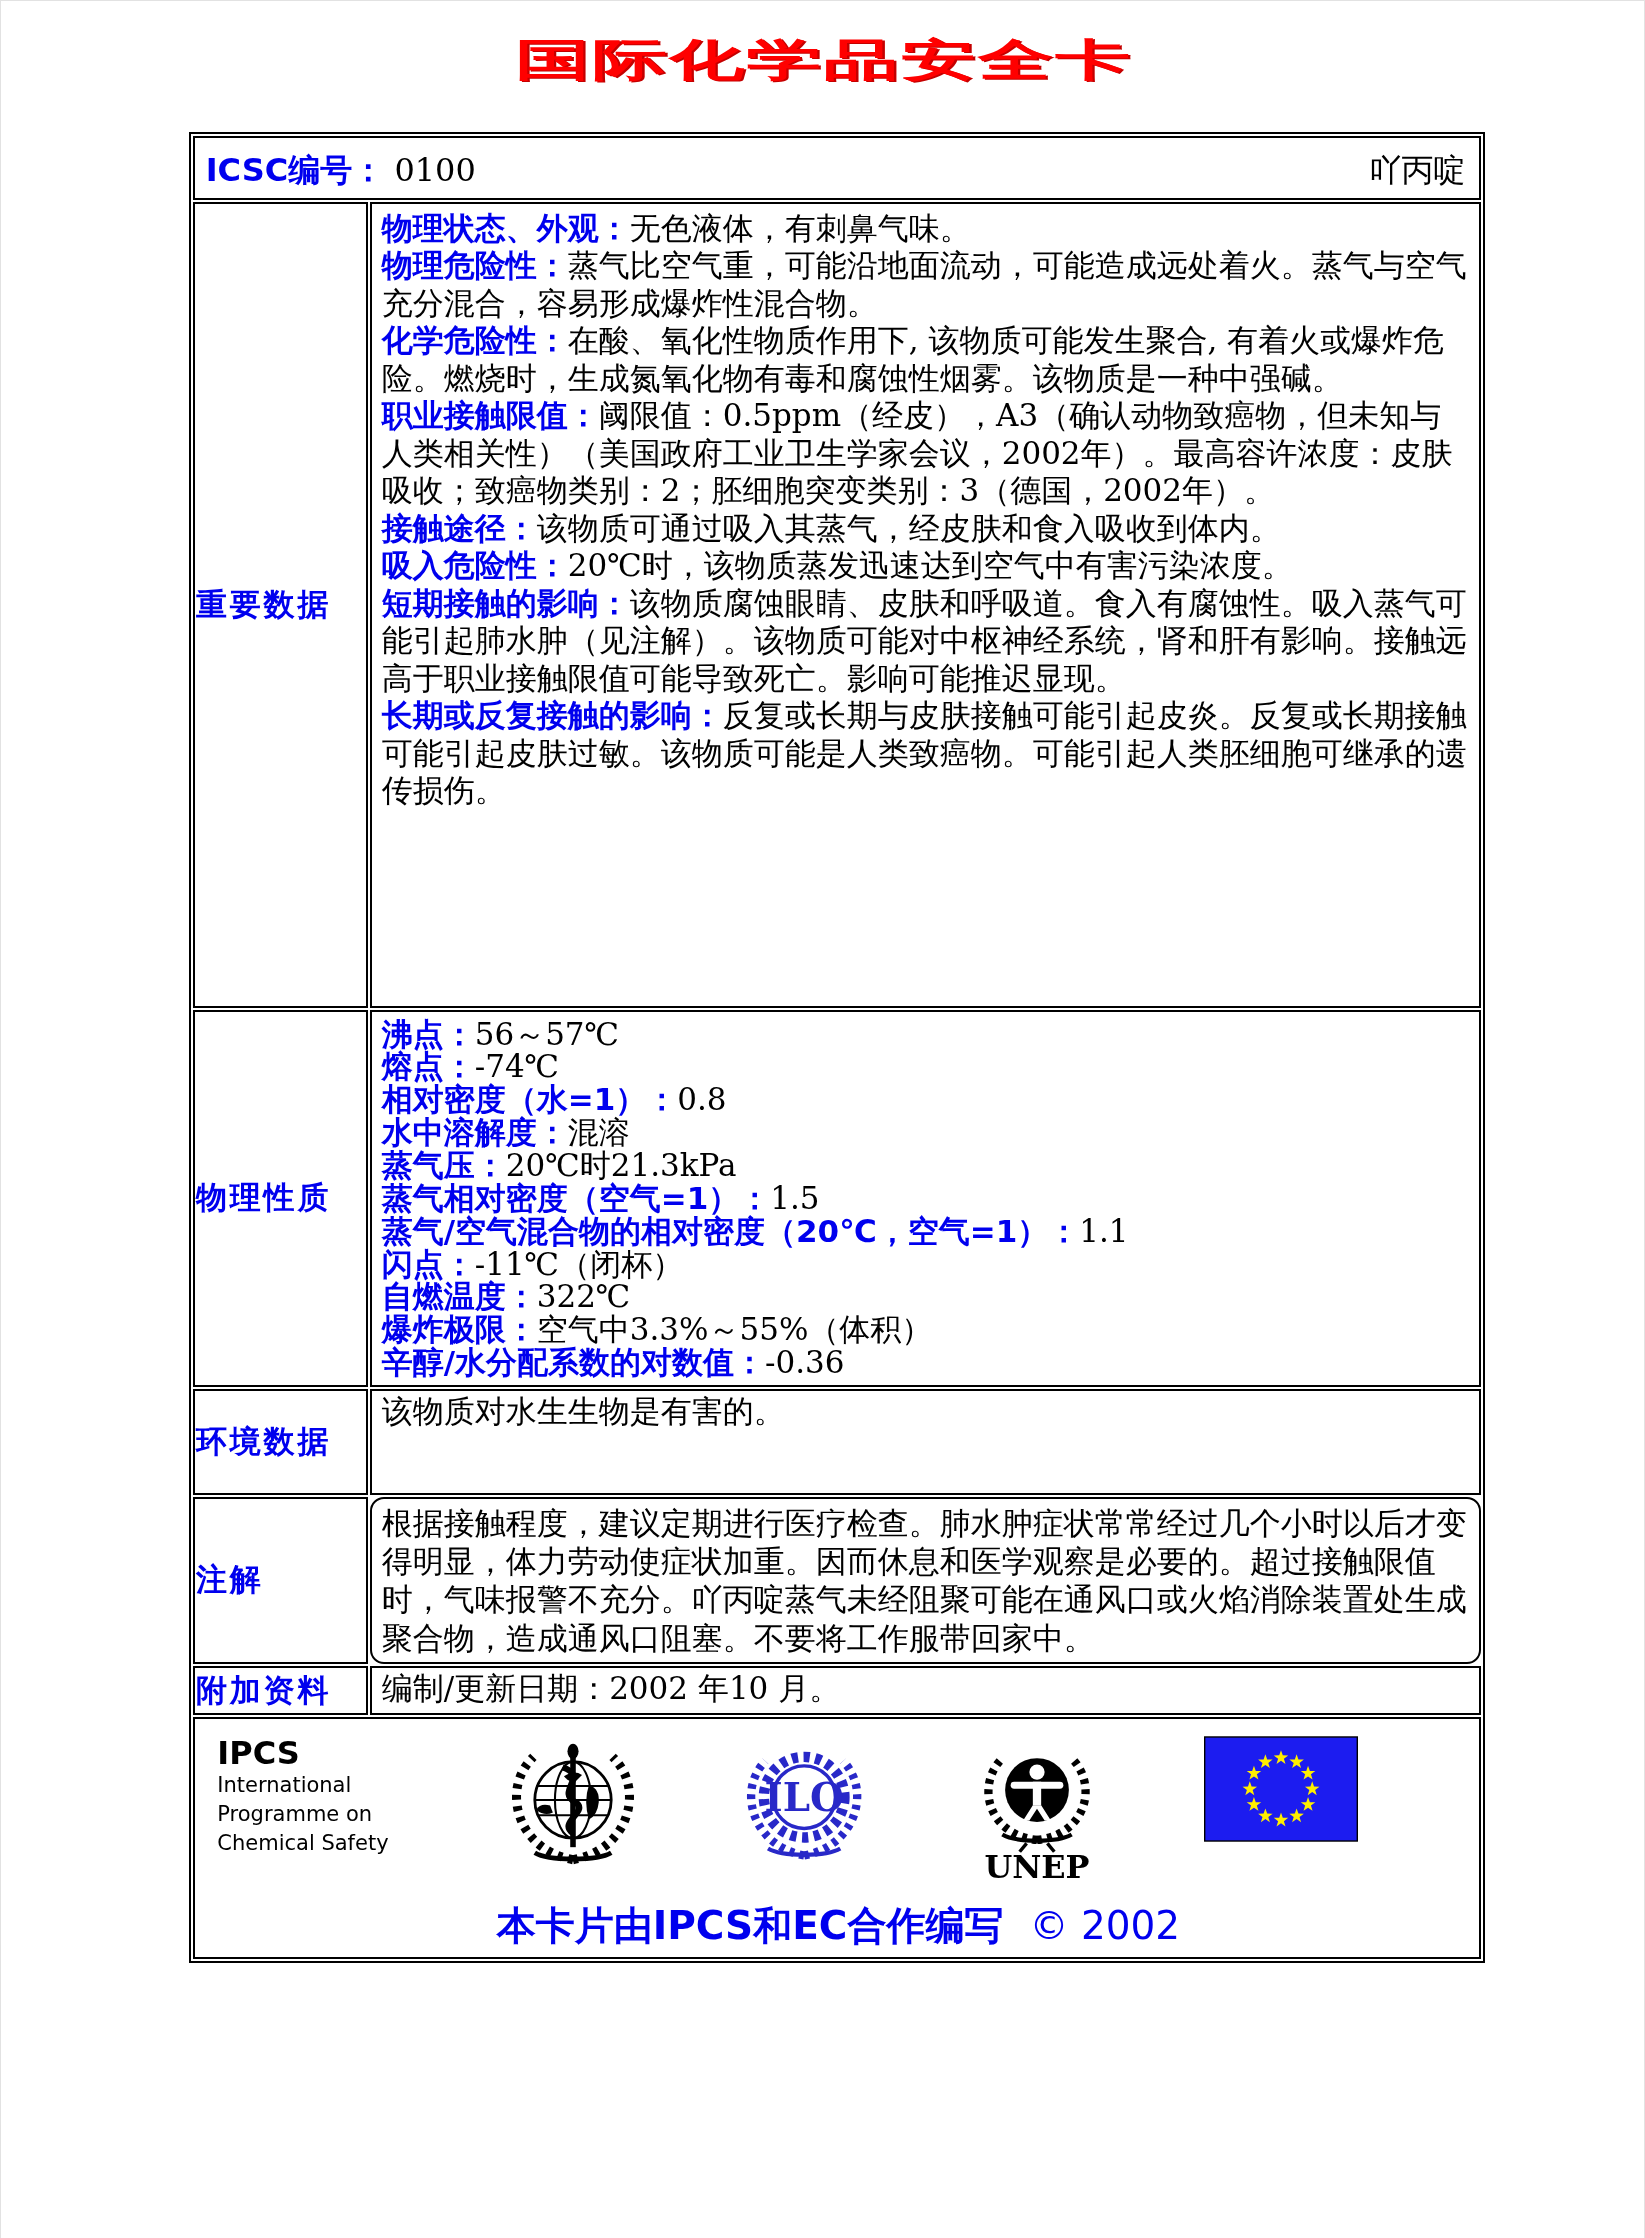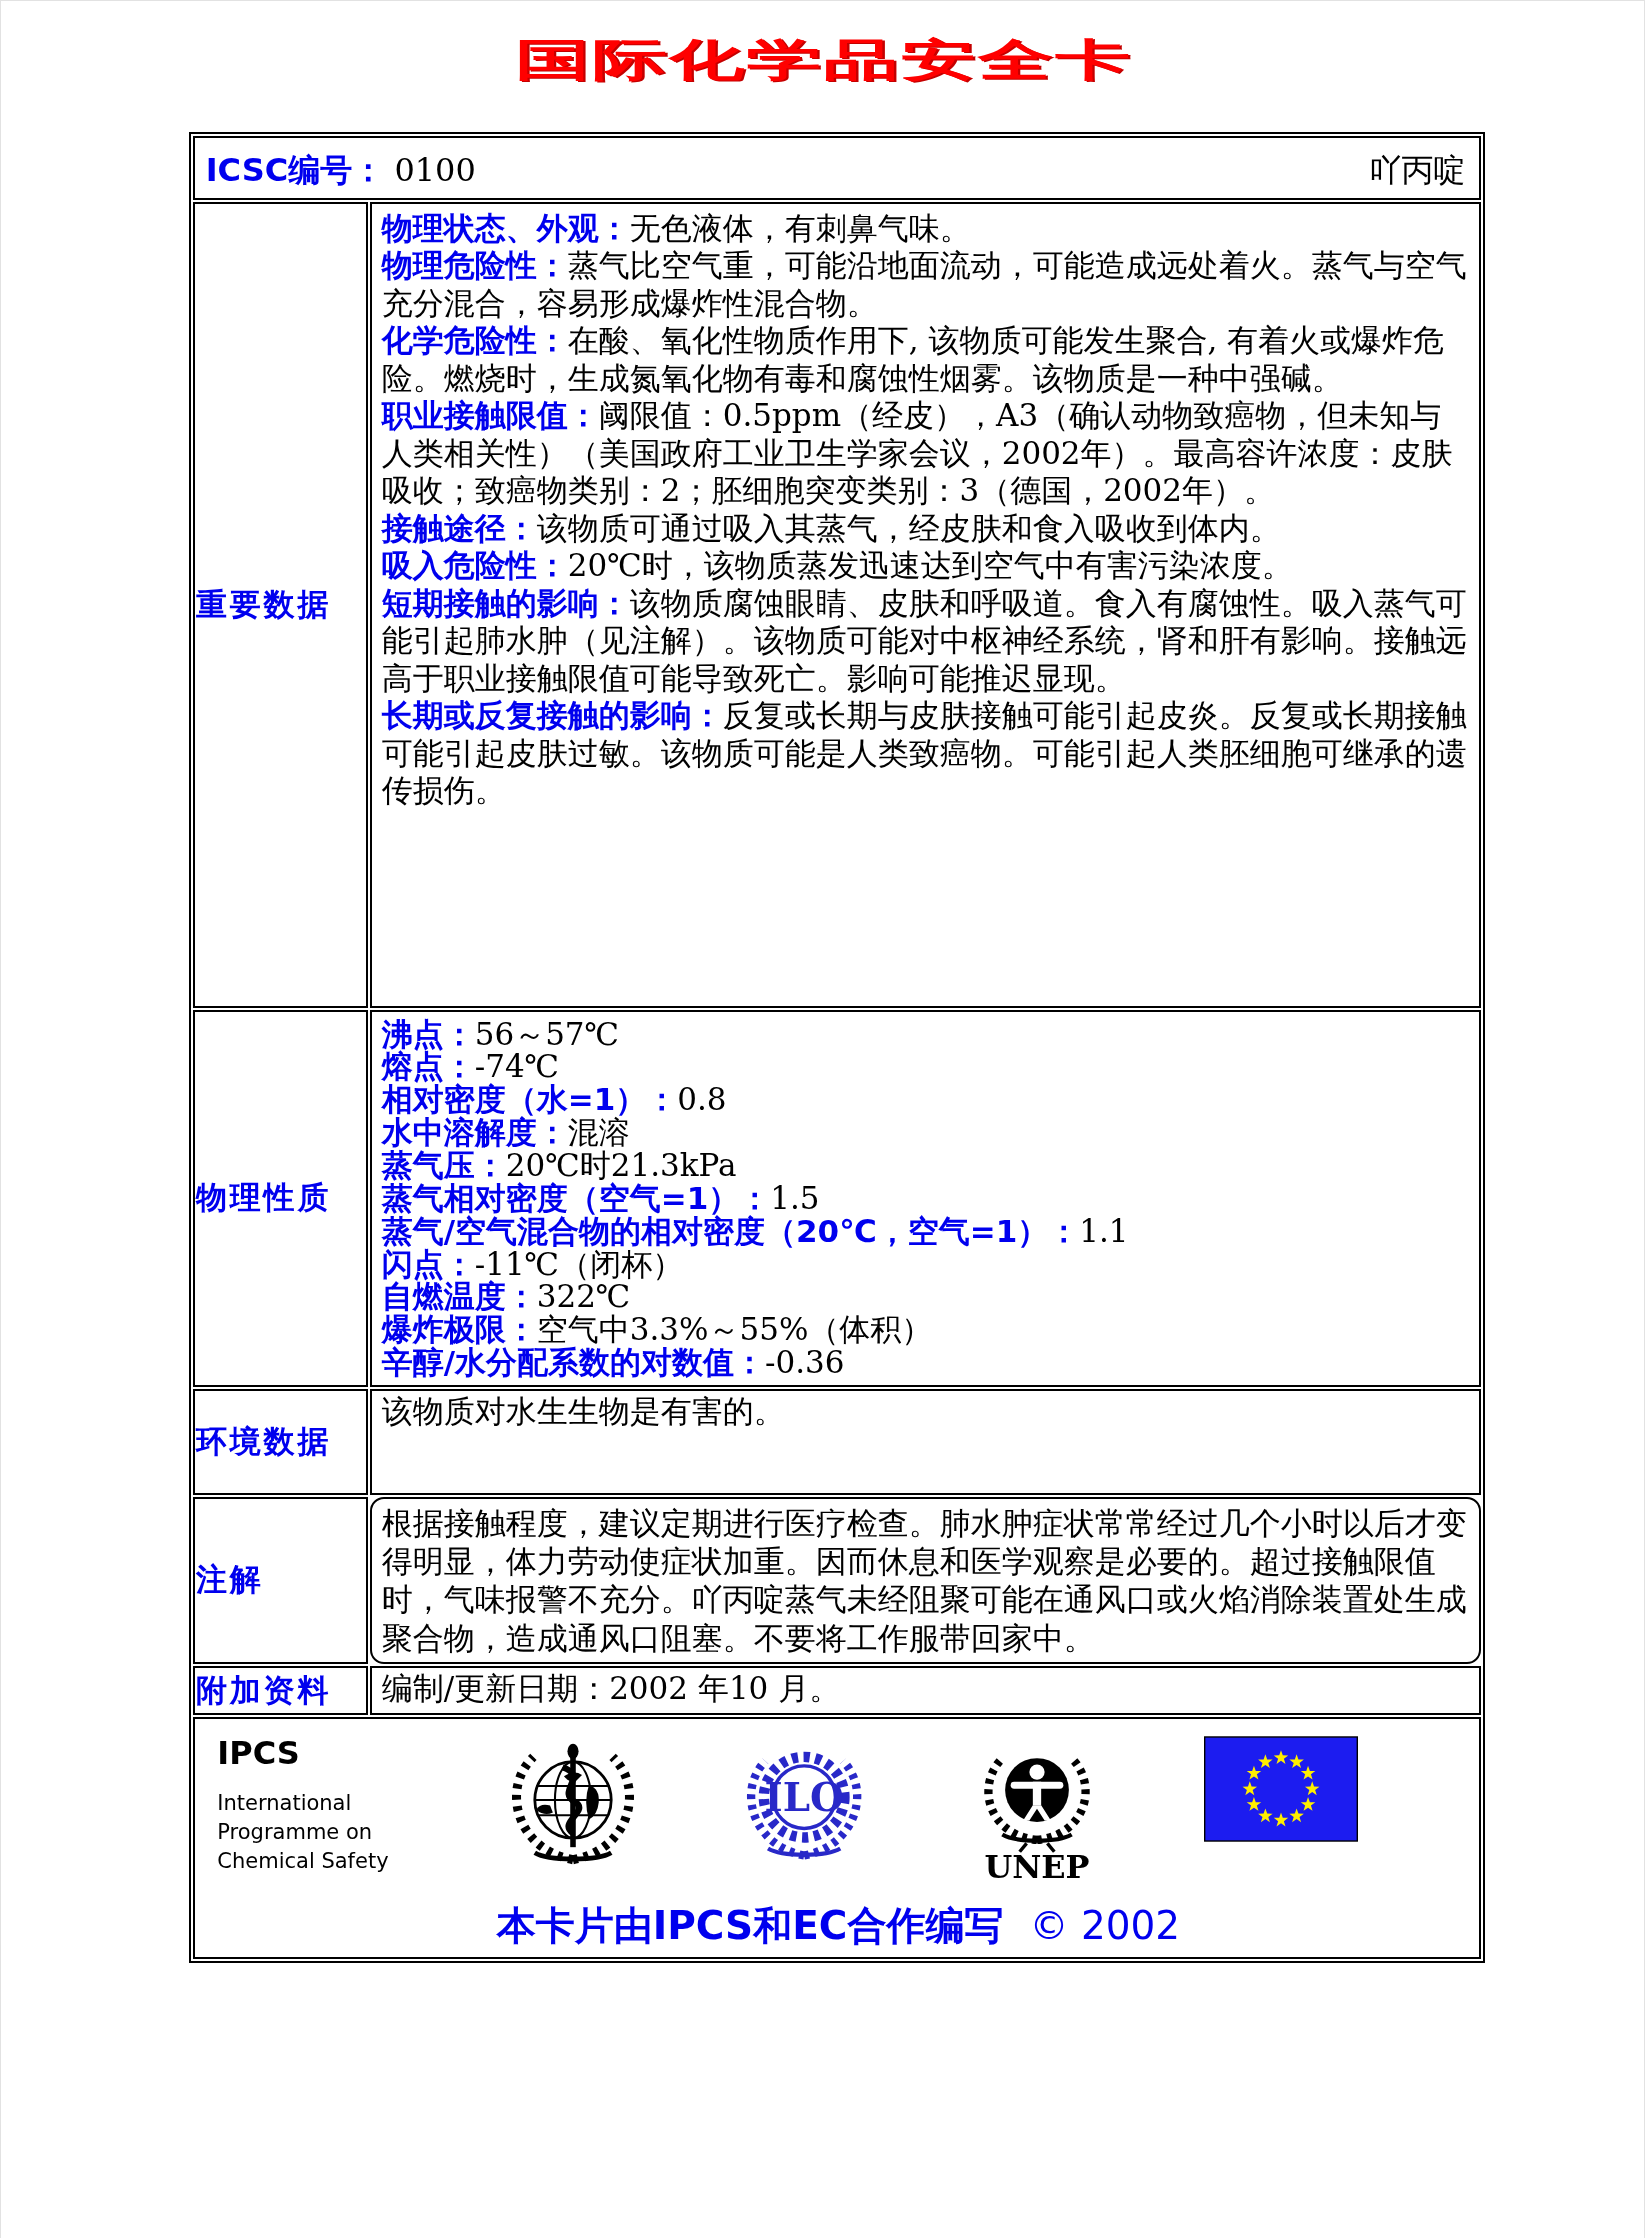--- a/index.html
+++ b/index.html
@@ -46,21 +46,21 @@
   .phys .item{line-height:1.06;}
   .imp .item{line-height:1.21;}
   .onerow{padding-top:2px;}
   .note-cell{line-height:1.23;border-radius:14px;}
   .addrow{padding-top:1.4px;}
   
   .logocell{padding:7px 16.7px 4.2px 19.5px;vertical-align:top;}
   .logos{display:flex;align-items:flex-start;justify-content:space-between;
     padding:9.7px 104px 0 2.8px;}
   .ipcsblock{font-family:"DejaVu Sans","Liberation Sans",sans-serif;color:#000;width:188px;}
-  .ipcsblock .big{font-size:32px;font-weight:bold;line-height:1.1;margin-bottom:18px;}
+  .ipcsblock .big{font-size:32px;font-weight:bold;line-height:1.1;margin-bottom:0;}
   .ipcsblock .small{font-size:21px;line-height:1.4;}
   .credit{
     text-align:center;margin-top:14px;
     font-family:"DejaVu Sans","Liberation Sans",sans-serif;
     font-weight:bold;color:#0000ee;font-size:39px;
   }
   .credit .cop{font-weight:normal;margin-left:12.5px;}
   .law{padding:7px 11px 28px 9.7px;font-size:31px;}
   svg{display:block;}
 </style>

